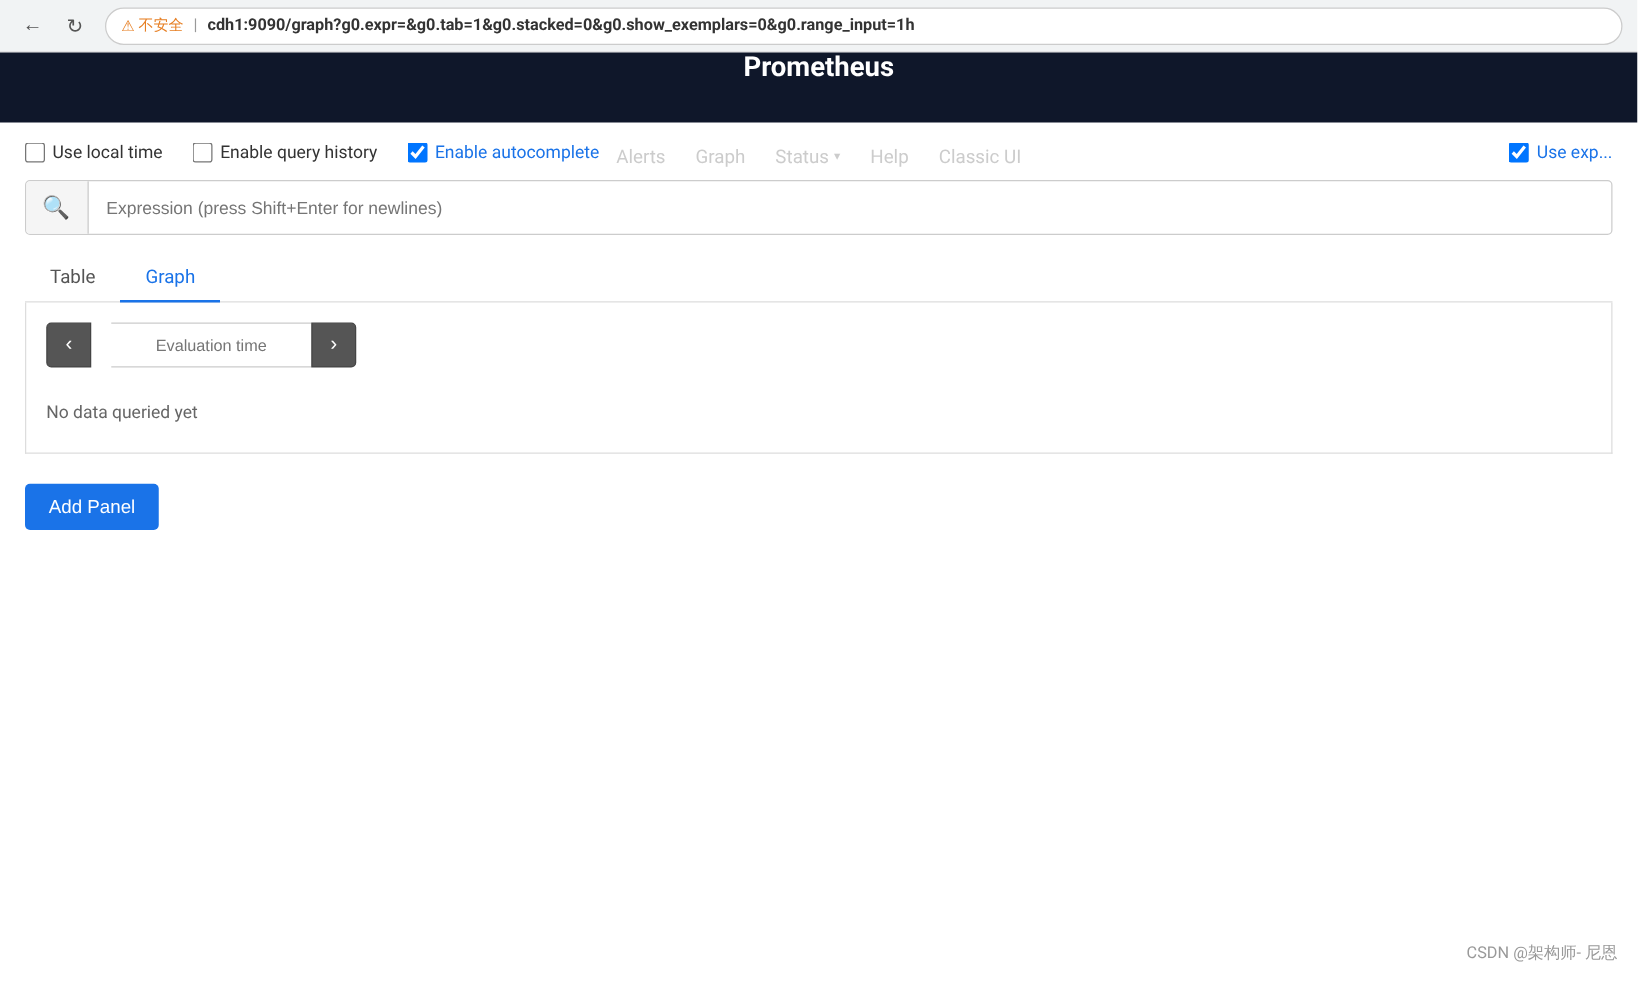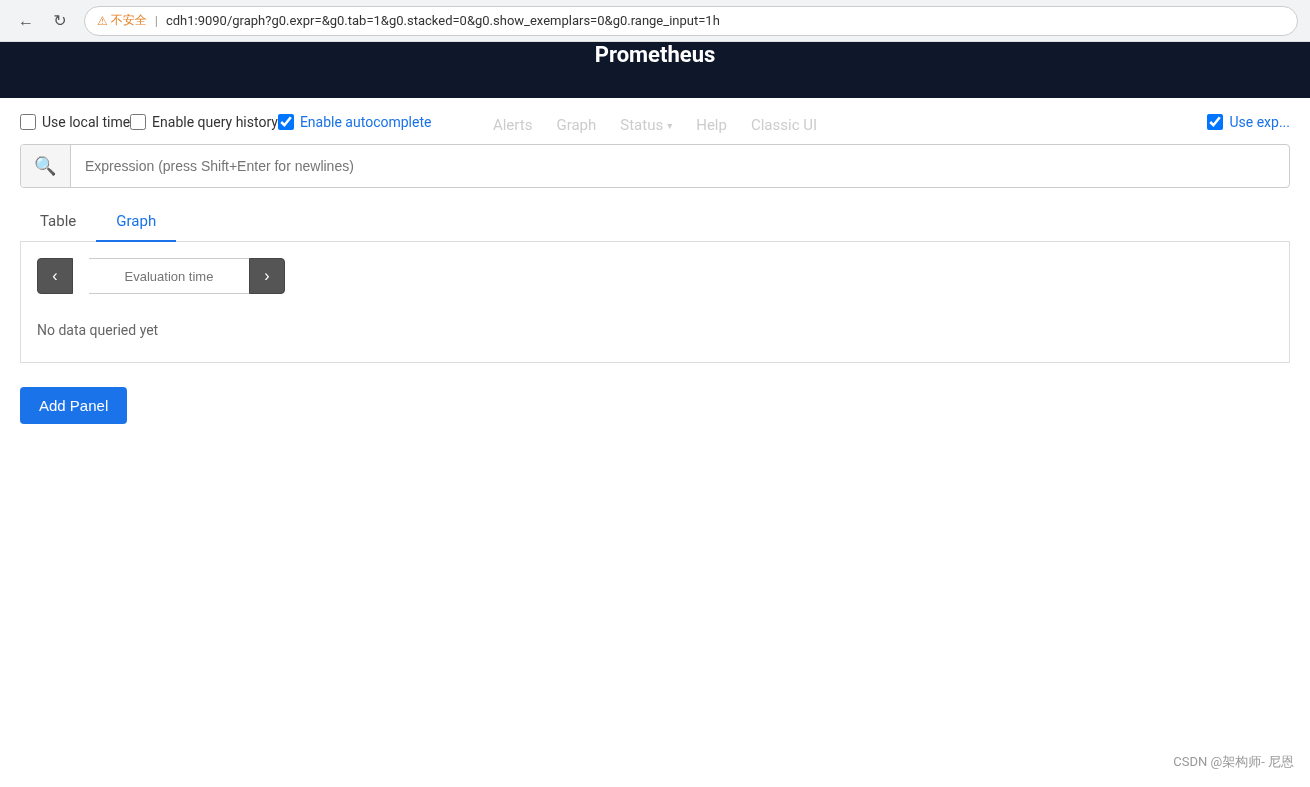--- a/index.html
+++ b/index.html
@@ -61,20 +61,21 @@
       display: flex;
       align-items: center;
       gap: 3px;
     }
     .address-divider {
       color: #999;
     }
     .address-url {
       color: #333;
       font-size: 13px;
+      font-weight: bold;
     }
 
     
     .navbar {
       background: #0f172a;
       padding: 0 20px;
       height: 56px;
       display: flex;
       align-items: center;
       gap: 30px;
@@ -111,20 +112,21 @@
 
     
     .main-content {
       padding: 16px 20px;
     }
 
     
     .options-row {
       display: flex;
       align-items: center;
+      gap: 24px;
       margin-bottom: 14px;
       flex-wrap: wrap;
     }
     .option-item {
       display: flex;
       align-items: center;
       gap: 6px;
       cursor: pointer;
     }
     .option-item input[type="checkbox"] {

